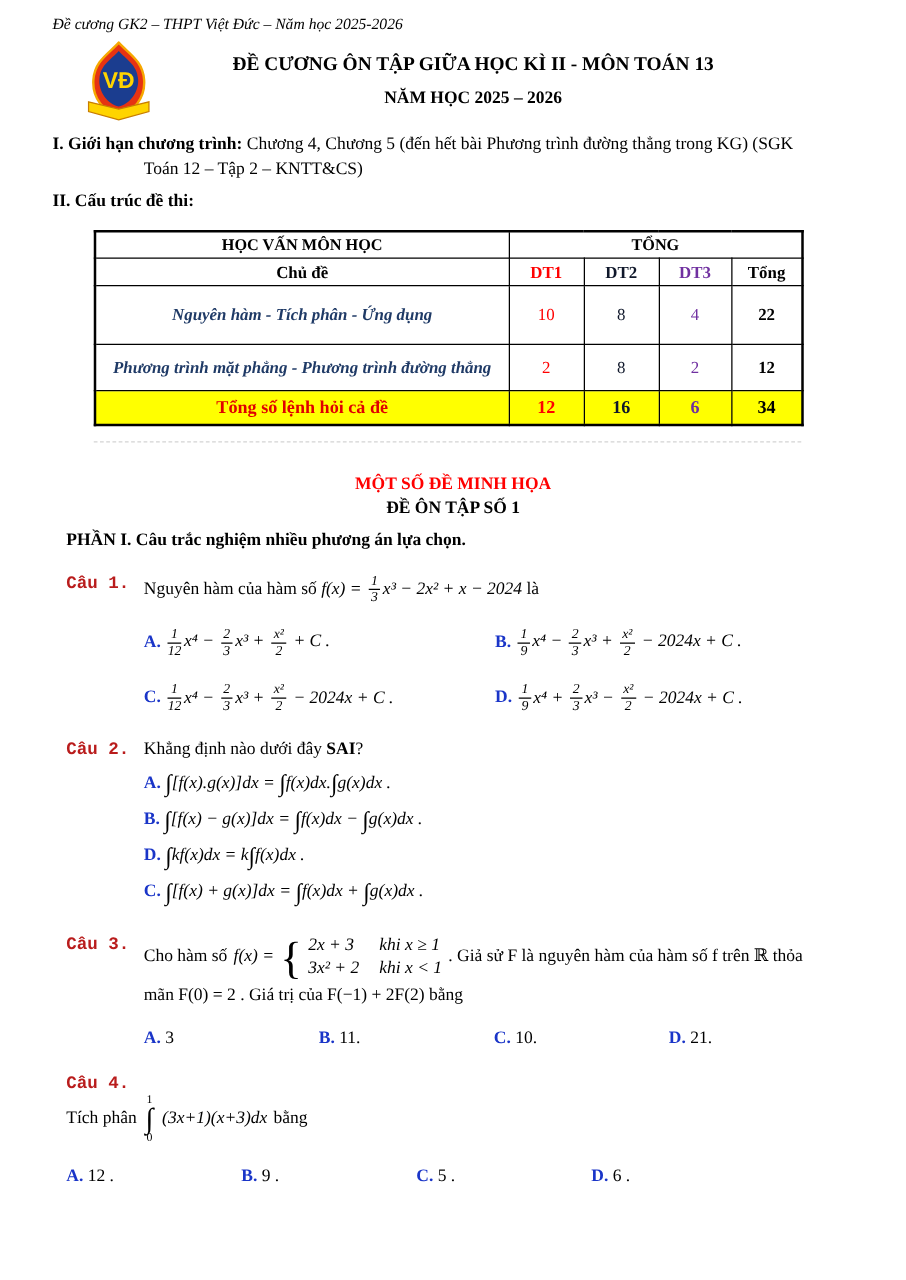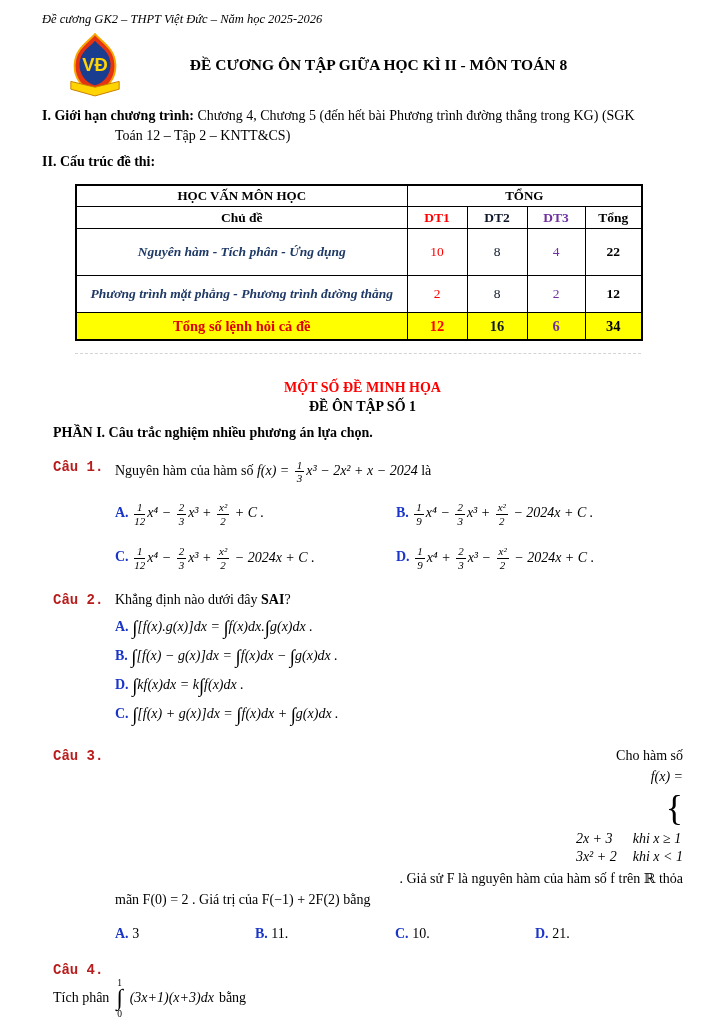--- a/index.html
+++ b/index.html
@@ -53,21 +53,21 @@
   .frac { display:inline-flex; flex-direction:column; text-align:center; vertical-align:middle; font-size:11px; line-height:1.15; margin:0 2px; }
   .frac .fn { border-bottom:1px solid #000; padding:0 2px; }
   .intg { font-size:19px; vertical-align:-3px; line-height:1; }
 
   .opts-2col { display:grid; grid-template-columns:281px 1fr; row-gap:18px; margin-top:16px; }
   .opts-stack .opt { margin-top:10px; }
   .opts-row { display:flex; margin-top:18px; }
   .opts-row .opt { width:140px; }
   .opts-row .opt:last-child { width:auto; }
 
-  .q3-line1 { display:flex; align-items:flex-end; gap:5px; white-space:nowrap;flex-direction:column; }
+  .q3-line1 { display:flex; align-items:center; gap:5px; white-space:nowrap; }
   .brace { font-size:36px; line-height:1; font-weight:400; }
   .cases { display:inline-grid; grid-template-columns:auto auto; column-gap:16px; row-gap:2px; font-style:italic; text-align:left; }
   .q3-line2 { margin-top:5px; }
 
   .q4-stem { display:flex; align-items:center; gap:5px; }
   .dint { display:inline-flex; flex-direction:column; align-items:center; margin:0 2px; }
   .dint .lim { font-size:9.5px; line-height:1.1; }
   .dint .sign { font-size:23px; line-height:0.9; }
 </style>
 </head>
@@ -80,21 +80,22 @@
   <div class="title-row">
     <div class="logo">
       <svg viewBox="0 0 60 66" width="58" height="64">
         <path d="M30 1 C38 10 50 16 51 32 C52 47 42 59 30 61 C18 59 8 47 9 32 C10 16 22 10 30 1 Z" fill="#e63312" stroke="#f6a800" stroke-width="2"></path>
         <path d="M30 8 C36 15 45 19 46 31 C47 42 39 52 30 54 C21 52 13 42 14 31 C15 19 24 15 30 8 Z" fill="#1b3d8f"></path>
         <text x="30" y="39" font-size="19" font-weight="bold" fill="#ffd400" text-anchor="middle" font-family="Liberation Sans, sans-serif">VĐ</text>
         <path d="M5 50 L30 56 L55 50 L55 58 L30 65 L5 58 Z" fill="#ffd400" stroke="#c87d00" stroke-width="1"></path>
       </svg>
     </div>
     <div class="titles">
-      <div class="main-title">ĐỀ CƯƠNG ÔN TẬP GIỮA HỌC KÌ II - MÔN TOÁN 8</div>
+      <div class="main-title">ĐỀ CƯƠNG ÔN TẬP GIỮA HỌC KÌ II - MÔN TOÁN 13</div>
+      <div class="sub-title">NĂM HỌC 2025 – 2026</div>
     </div>
   </div>
 
   <div class="para">
     <span class="b">I. Giới hạn chương trình:</span>
     <span>Chương 4, Chương 5 (đến hết bài Phương trình đường thẳng trong KG) (SGK</span>
     <div class="scope-line2">Toán 12 – Tập 2 – KNTT&amp;CS)</div>
   </div>
 
   <div class="para structure b">II. Cấu trúc đề thi:</div>

